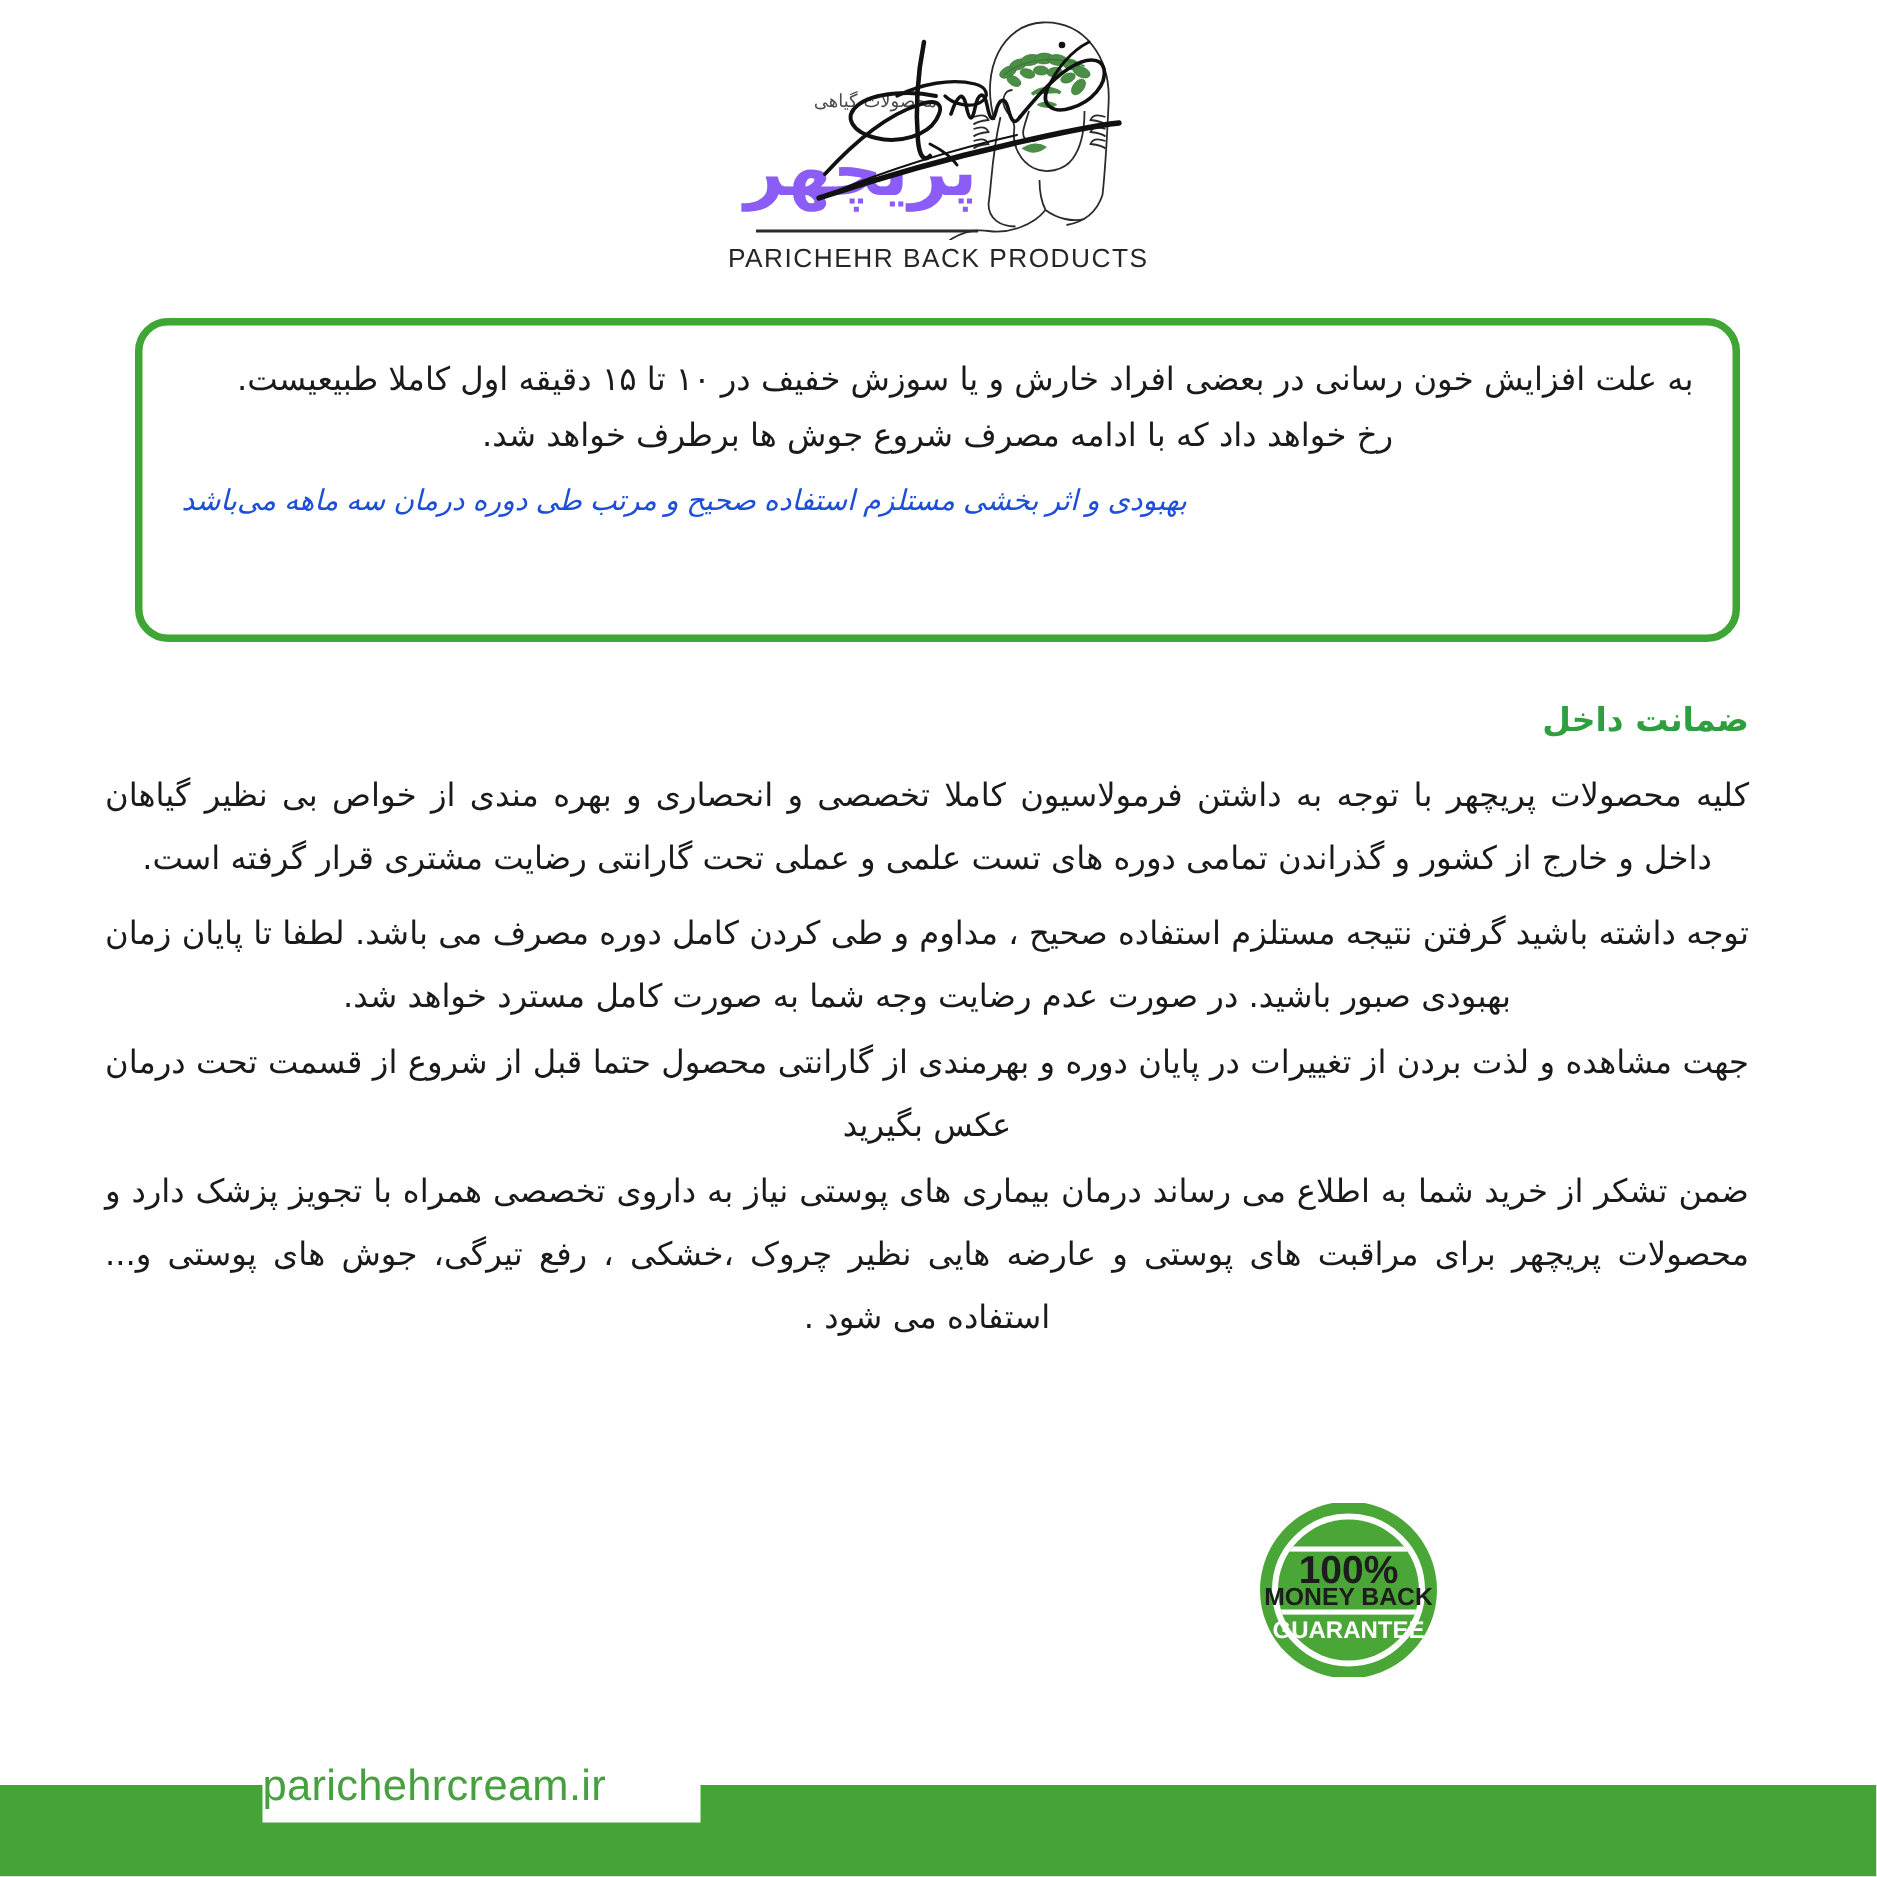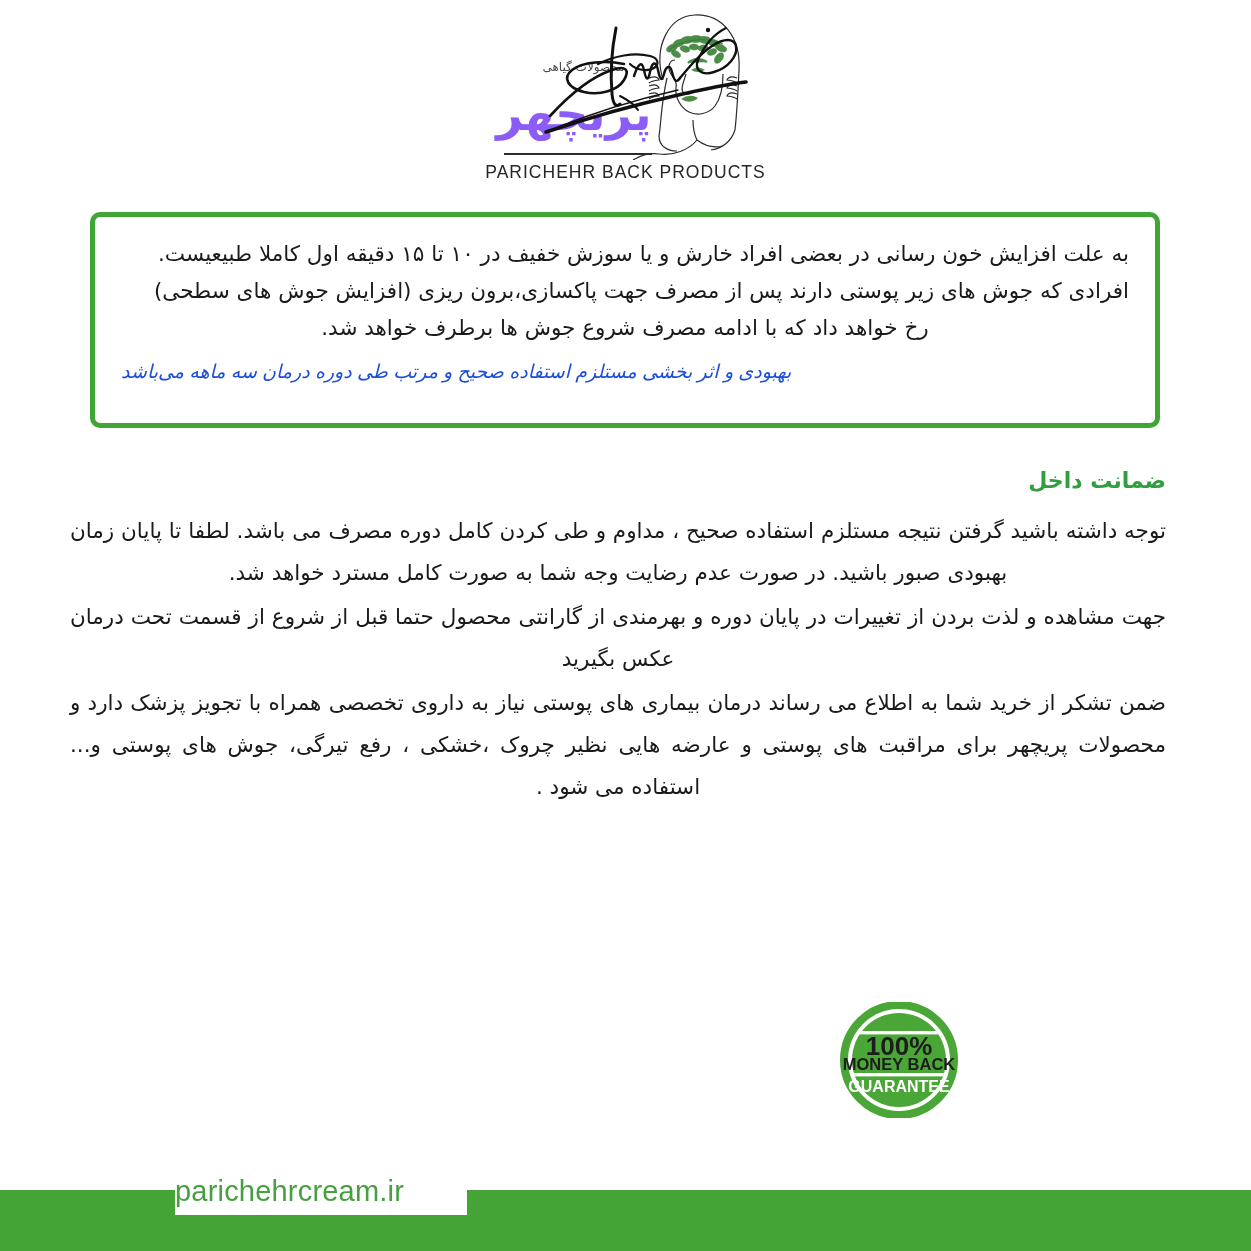--- a/index.html
+++ b/index.html
@@ -85,21 +85,21 @@
 
   
   .notice-box {
     position: absolute;
     left: 90px;
     top: 212px;
     width: 1070px;
     height: 216px;
     box-sizing: border-box;
     border: 5px solid #3fa535;
-    border-radius: 10px;
+    border-radius: 22px;
     background: #ffffff;
     padding: 18px 26px 10px 26px;
   }
   .notice-line {
     direction: rtl;
     text-align: right;
     color: #1a1a1a;
     font-family: "DejaVu Sans", sans-serif;
     font-size: 21.5px;
     line-height: 37px;
@@ -248,27 +248,27 @@
 
     <div class="logo-sub">محصولات گیاهی</div>
     <div class="logo-wordmark">پریچهر</div>
     <div class="logo-underline"></div>
   </div>
   <div class="tagline">PARICHEHR BACK PRODUCTS</div>
 </div>
 
 <div class="notice-box">
   <div class="notice-line">به علت افزایش خون رسانی در بعضی افراد خارش و یا سوزش خفیف در ۱۰ تا ۱۵ دقیقه اول کاملا طبیعیست.</div>
-  <div class="notice-line">افرادی که جوش های زیر پوستی دارند پس از مصرف جهت پاکسازی،برون ریزی (افزایش جوش های سطحی)</div>
   <div class="notice-line c">رخ خواهد داد که با ادامه مصرف شروع جوش ها  برطرف خواهد شد.</div>
   <div class="notice-green-line">بهبودی و اثر بخشی مستلزم استفاده صحیح و مرتب طی دوره درمان سه ماهه می‌باشد</div>
 </div>
 
 <div class="content">
   <h2 class="section-heading">ضمانت داخل</h2>
+  <p class="para">کلیه محصولات پریچهر با توجه به داشتن فرمولاسیون کاملا تخصصی و انحصاری و بهره مندی از خواص بی نظیر گیاهان داخل و خارج از کشور و گذراندن تمامی دوره های تست علمی و عملی تحت گارانتی رضایت مشتری قرار گرفته است.</p>
   <p class="para tight">توجه داشته باشید گرفتن نتیجه مستلزم استفاده صحیح ، مداوم و طی کردن کامل دوره مصرف می باشد. لطفا تا پایان زمان بهبودی صبور باشید. در صورت عدم رضایت وجه شما به صورت کامل مسترد خواهد شد.</p>
   <p class="para tight">جهت مشاهده و لذت بردن از تغییرات در پایان دوره و بهرمندی از گارانتی محصول حتما قبل از شروع از قسمت تحت درمان عکس بگیرید</p>
   <p class="para">ضمن تشکر از خرید شما به اطلاع می رساند درمان بیماری های پوستی نیاز به داروی تخصصی همراه با تجویز  پزشک دارد و محصولات پریچهر برای مراقبت های پوستی و عارضه هایی نظیر چروک ،خشکی ، رفع تیرگی، جوش های پوستی و... استفاده می شود .</p>
 </div>
 
 <svg class="signature" viewBox="0 0 220 128">
   <g fill="none" stroke="#111111" stroke-linecap="round">
     <path d="M12 108 C34 84 56 68 74 62 C88 57 92 62 86 72 C80 82 62 88 46 84 C30 80 24 70 34 62 C44 54 68 52 86 56" stroke-width="2.6"></path>
     <path d="M78 20 C74 40 72 62 74 86 C75 96 78 100 82 96" stroke-width="3"></path>
     <path d="M60 56 C76 48 96 44 112 48 C120 50 122 56 116 60 C110 64 98 62 92 56" stroke-width="2.2"></path>

